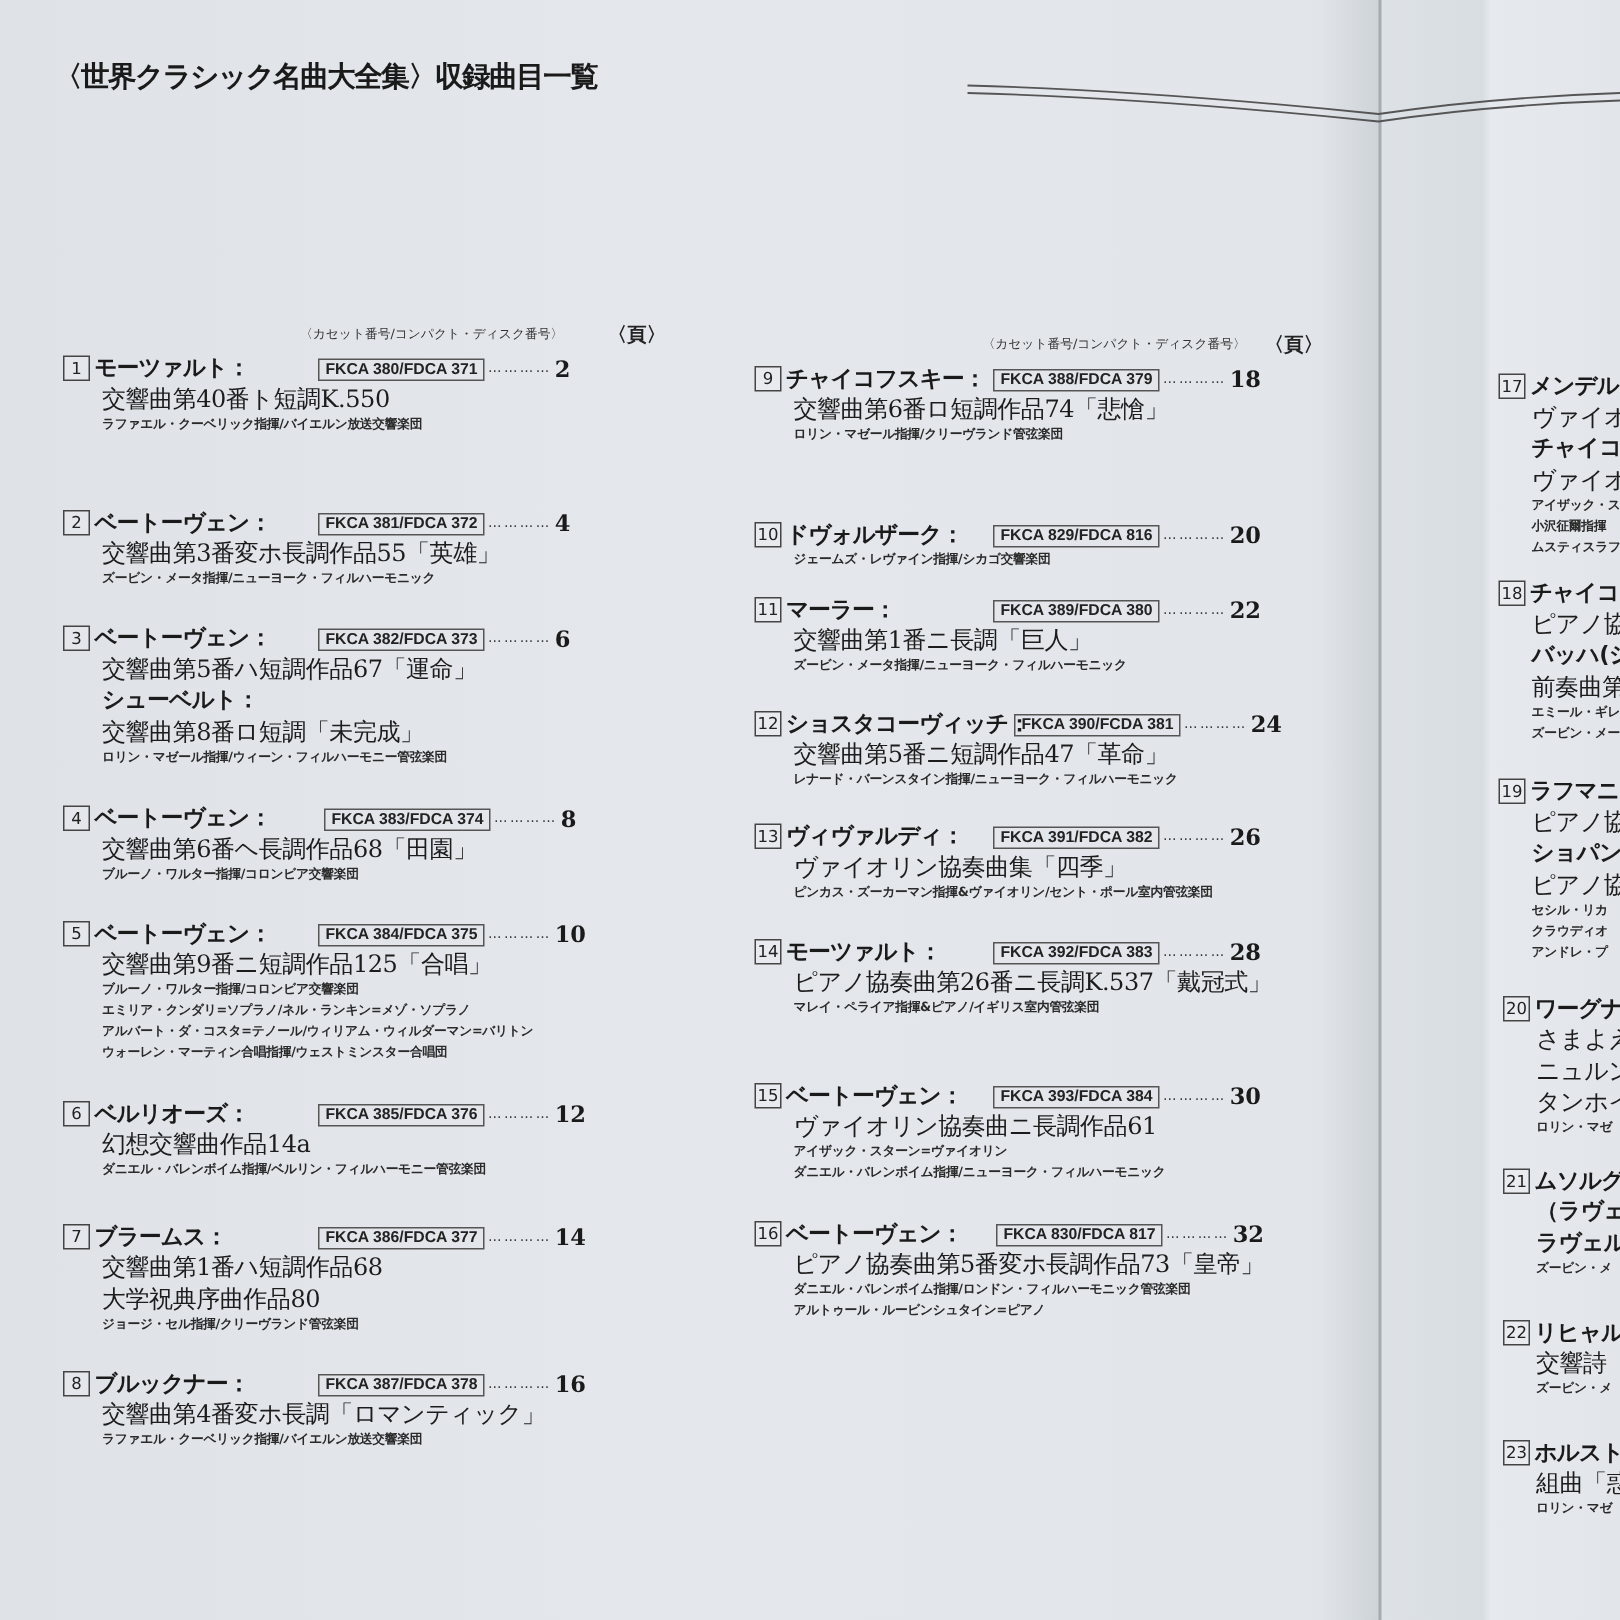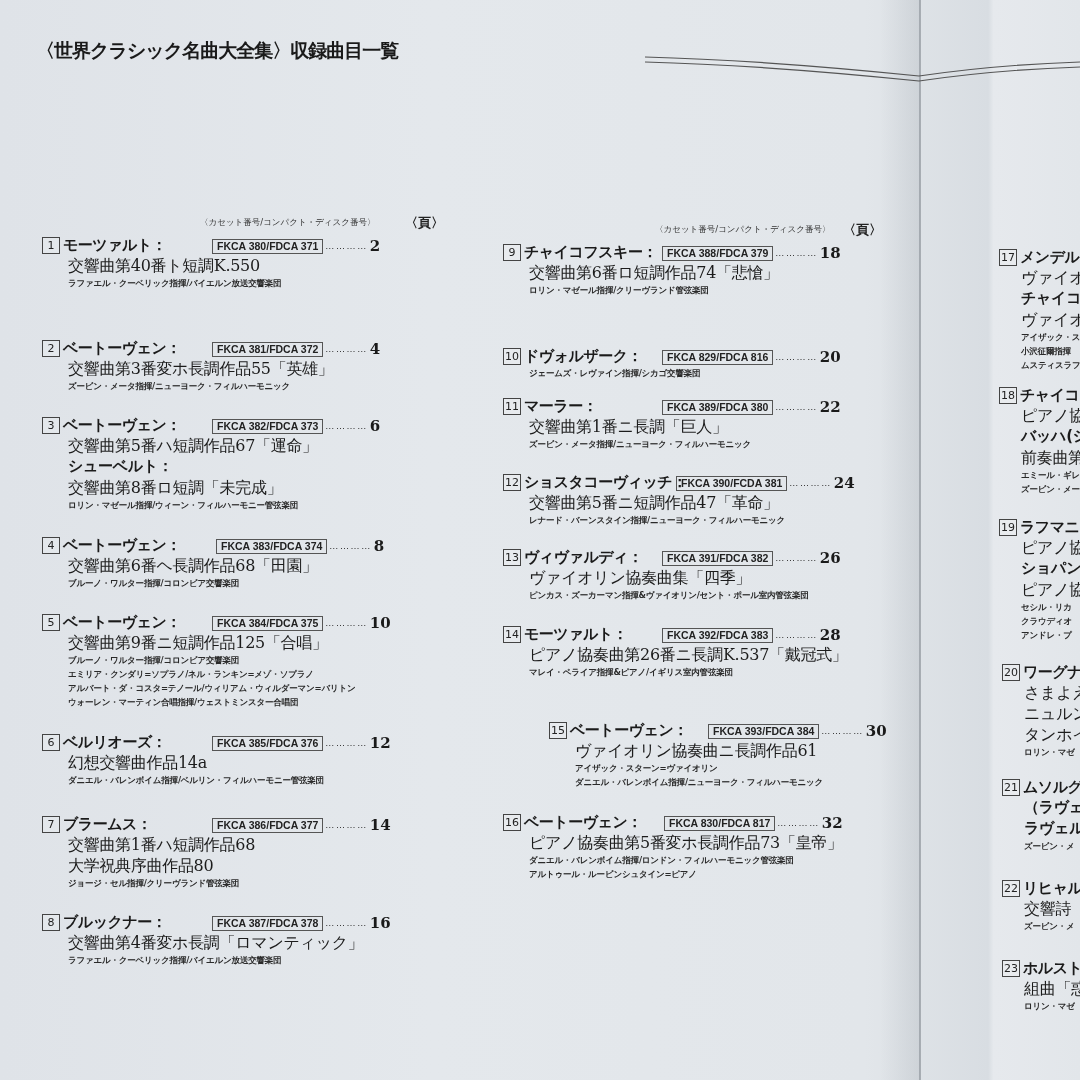--- a/index.html
+++ b/index.html
@@ -269,21 +269,21 @@
         <span class="composer">モーツァルト：</span>
         <span class="code-wrap" style="left:159px">
           <span class="code">FKCA 392/FDCA 383</span>
           <span class="dots">…………</span>
           <span class="page-no">28</span>
         </span>
       </div>
       <div class="work">ピアノ協奏曲第26番ニ長調K.537「戴冠式」</div>
       <div class="perf">マレイ・ペライア指揮&amp;ピアノ/イギリス室内管弦楽団</div>
     </div>
-    <div class="entry" style="left: 503px; top: 720px; margin-left: 46px;">
+    <div class="entry" style="left: 503px; top: 720px;">
       <div class="entry-head">
         <span class="num">15</span>
         <span class="composer">ベートーヴェン：</span>
         <span class="code-wrap" style="left:159px">
           <span class="code">FKCA 393/FDCA 384</span>
           <span class="dots">…………</span>
           <span class="page-no">30</span>
         </span>
       </div>
       <div class="work">ヴァイオリン協奏曲ニ長調作品61</div>

